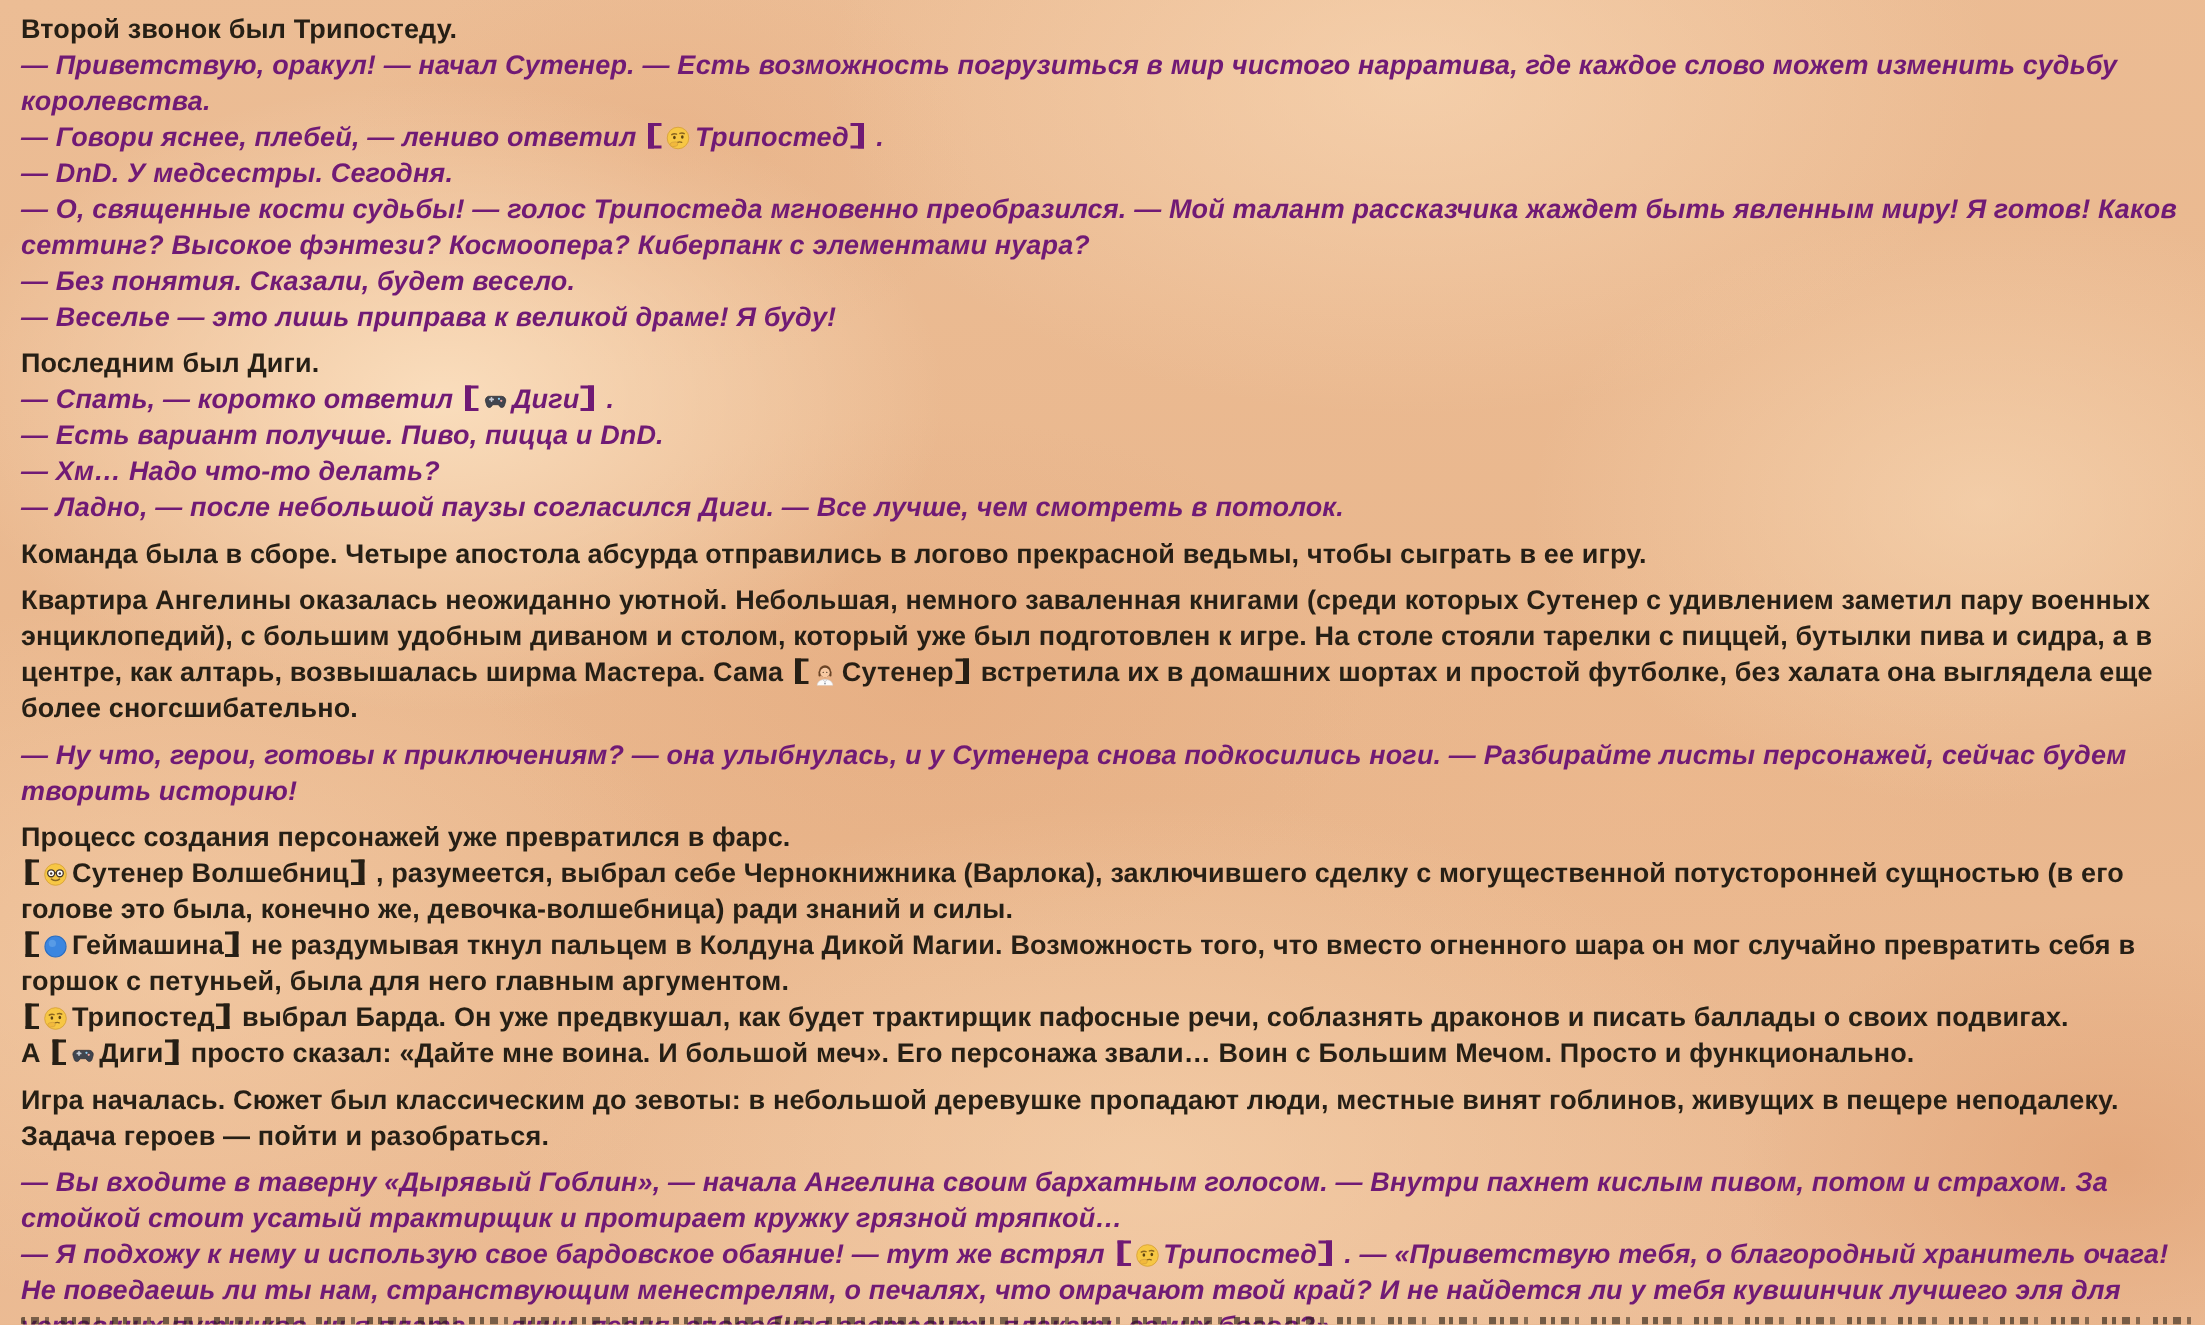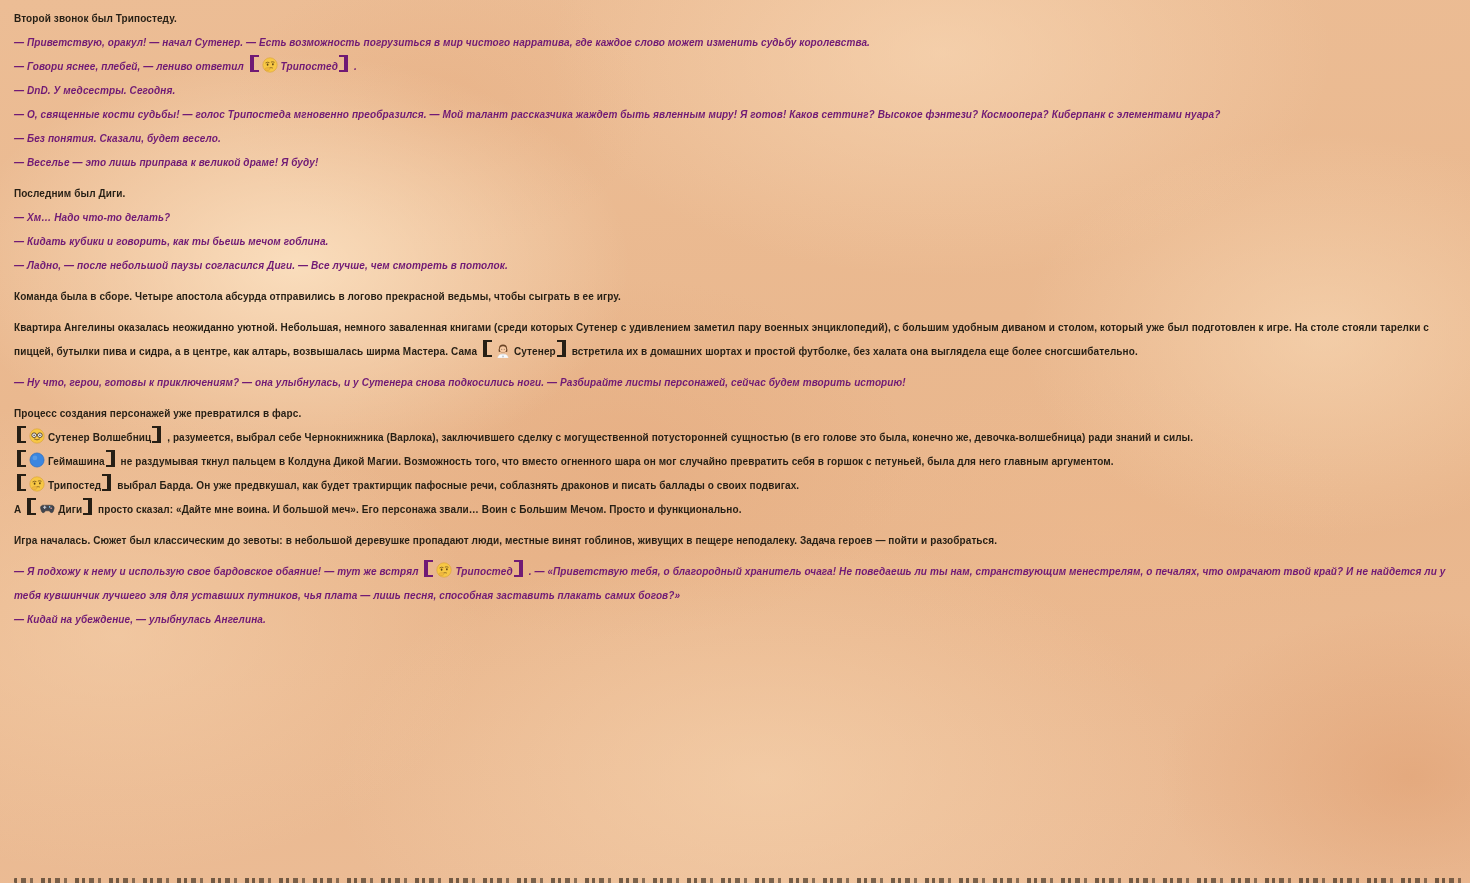--- a/index.html
+++ b/index.html
@@ -21,21 +21,21 @@
   }
   .page{
     position:relative;box-sizing:border-box;
     width:100%;height:100%;
     padding:7px 14px 0 14px;
     color:#261f15;
   }
   .block{margin:0 0 7px 0;}
   .line{
     margin:0;
-    font-size:10px;
+    font-size:18px;
     line-height:24px;
     letter-spacing:.1px;
     color:#261f15;
   }
   .line.heading{font-weight:700;}
   .line.narration{font-weight:600;}
   .line.dialogue{font-style:italic;font-weight:600;color:#701a75;}
   .tag{
     font-weight:700;
     white-space:nowrap;
@@ -84,22 +84,29 @@
     <path d="M9.6 13.6 Q11.6 12.8 13.1 13.6" stroke="#8a6520" stroke-width="1.1" fill="none" stroke-linecap="round"></path>
     <rect x="3.6" y="13.4" width="6.2" height="3.6" rx="1.8" fill="#f2b93c" stroke="#d9a43c" stroke-width="0.7" transform="rotate(-8 6.7 15.2)"></rect>
   </svg><span class="tag-label">Трипостед</span><span class="bk close" aria-label="】"></span></span><span> .</span></p>
         <p class="line dialogue"><span>— DnD. У медсестры. Сегодня.</span></p>
         <p class="line dialogue"><span>— О, священные кости судьбы! — голос Трипостеда мгновенно преобразился. — Мой талант рассказчика жаждет быть явленным миру! Я готов! Каков сеттинг? Высокое фэнтези? Космоопера? Киберпанк с элементами нуара?</span></p>
         <p class="line dialogue"><span>— Без понятия. Сказали, будет весело.</span></p>
         <p class="line dialogue"><span>— Веселье — это лишь приправа к великой драме! Я буду!</span></p>
       </div>
       <div class="block">
         <p class="line heading"><span>Последним был Диги.</span></p>
+        <p class="line dialogue"><span>— Спать, — коротко ответил </span><span class="tag"><span class="bk open" aria-label="【"></span><svg viewBox="0 0 20 20" xmlns="http://www.w3.org/2000/svg" class="emoji">
+    <path d="M4.5 6.5 h11 a3.5 3.5 0 0 1 3.3 4.6 l-1 3.2 a2.2 2.2 0 0 1 -3.9 0.6 l-1 -1.4 h-4.8 l-1 1.4 a2.2 2.2 0 0 1 -3.9 -0.6 l-1 -3.2 A3.5 3.5 0 0 1 4.5 6.5 Z" fill="#41464f" stroke="#2c3037" stroke-width="0.6"></path>
+    <rect x="5" y="8.4" width="4.2" height="1.4" rx="0.7" fill="#c8ccd4"></rect>
+    <rect x="6.4" y="7" width="1.4" height="4.2" rx="0.7" fill="#c8ccd4"></rect>
+    <circle cx="13.3" cy="8.6" r="0.95" fill="#8fd3f7"></circle>
+    <circle cx="15.2" cy="10.3" r="0.95" fill="#f7a8a0"></circle>
+  </svg><span class="tag-label">Диги</span><span class="bk close" aria-label="】"></span></span><span> .</span></p>
+        <p class="line dialogue"><span>— Есть вариант получше. Пиво, пицца и DnD.</span></p>
         <p class="line dialogue"><span>— Хм… Надо что-то делать?</span></p>
-        <p class="line dialogue"><span>— Кидать кубики и говорить, как ты бьешь мечом гоблина.</span></p>
         <p class="line dialogue"><span>— Ладно, — после небольшой паузы согласился Диги. — Все лучше, чем смотреть в потолок.</span></p>
       </div>
       <div class="block">
         <p class="line narration"><span>Команда была в сборе. Четыре апостола абсурда отправились в логово прекрасной ведьмы, чтобы сыграть в ее игру.</span></p>
       </div>
       <div class="block">
         <p class="line narration"><span>Квартира Ангелины оказалась неожиданно уютной. Небольшая, немного заваленная книгами (среди которых Сутенер с удивлением заметил пару военных энциклопедий), с большим удобным диваном и столом, который уже был подготовлен к игре. На столе стояли тарелки с пиццей, бутылки пива и сидра, а в центре, как алтарь, возвышалась ширма Мастера. Сама </span><span class="tag"><span class="bk open" aria-label="【"></span><svg viewBox="0 0 20 20" xmlns="http://www.w3.org/2000/svg" class="emoji">
     <circle cx="10" cy="8.2" r="5" fill="#6a4426"></circle>
     <rect x="4.6" y="8" width="1.8" height="4.6" rx="0.9" fill="#6a4426"></rect>
     <rect x="13.6" y="8" width="1.8" height="4.6" rx="0.9" fill="#6a4426"></rect>
@@ -143,20 +150,21 @@
     <rect x="5" y="8.4" width="4.2" height="1.4" rx="0.7" fill="#c8ccd4"></rect>
     <rect x="6.4" y="7" width="1.4" height="4.2" rx="0.7" fill="#c8ccd4"></rect>
     <circle cx="13.3" cy="8.6" r="0.95" fill="#8fd3f7"></circle>
     <circle cx="15.2" cy="10.3" r="0.95" fill="#f7a8a0"></circle>
   </svg><span class="tag-label">Диги</span><span class="bk close" aria-label="】"></span></span><span> просто сказал: «Дайте мне воина. И большой меч». Его персонажа звали… Воин с Большим Мечом. Просто и функционально.</span></p>
       </div>
       <div class="block">
         <p class="line narration"><span>Игра началась. Сюжет был классическим до зевоты: в небольшой деревушке пропадают люди, местные винят гоблинов, живущих в пещере неподалеку. Задача героев — пойти и разобраться.</span></p>
       </div>
       <div class="block">
+        <p class="line dialogue"><span>— Вы входите в таверну «Дырявый Гоблин», — начала Ангелина своим бархатным голосом. — Внутри пахнет кислым пивом, потом и страхом. За стойкой стоит усатый трактирщик и протирает кружку грязной тряпкой…</span></p>
         <p class="line dialogue"><span>— Я подхожу к нему и использую свое бардовское обаяние! — тут же встрял </span><span class="tag"><span class="bk open" aria-label="【"></span><svg viewBox="0 0 20 20" xmlns="http://www.w3.org/2000/svg" class="emoji">
     <circle cx="10" cy="10" r="9" fill="#f7c744" stroke="#d9a43c" stroke-width="0.8"></circle>
     <path d="M4.8 7.2 Q6.8 5.8 8.8 6.8" stroke="#8a6520" stroke-width="1.2" fill="none" stroke-linecap="round"></path>
     <path d="M11.6 6.2 Q13.6 5.4 15.2 6.4" stroke="#8a6520" stroke-width="1.2" fill="none" stroke-linecap="round"></path>
     <ellipse cx="7" cy="9.6" rx="1.1" ry="1.4" fill="#5d4312"></ellipse>
     <ellipse cx="13.6" cy="9.2" rx="1.1" ry="1.4" fill="#5d4312"></ellipse>
     <path d="M9.6 13.6 Q11.6 12.8 13.1 13.6" stroke="#8a6520" stroke-width="1.1" fill="none" stroke-linecap="round"></path>
     <rect x="3.6" y="13.4" width="6.2" height="3.6" rx="1.8" fill="#f2b93c" stroke="#d9a43c" stroke-width="0.7" transform="rotate(-8 6.7 15.2)"></rect>
   </svg><span class="tag-label">Трипостед</span><span class="bk close" aria-label="】"></span></span><span> . — «Приветствую тебя, о благородный хранитель очага! Не поведаешь ли ты нам, странствующим менестрелям, о печалях, что омрачают твой край? И не найдется ли у тебя кувшинчик лучшего эля для уставших путников, чья плата — лишь песня, способная заставить плакать самих богов?»</span></p>
         <p class="line dialogue"><span>— Кидай на убеждение, — улыбнулась Ангелина.</span></p>

